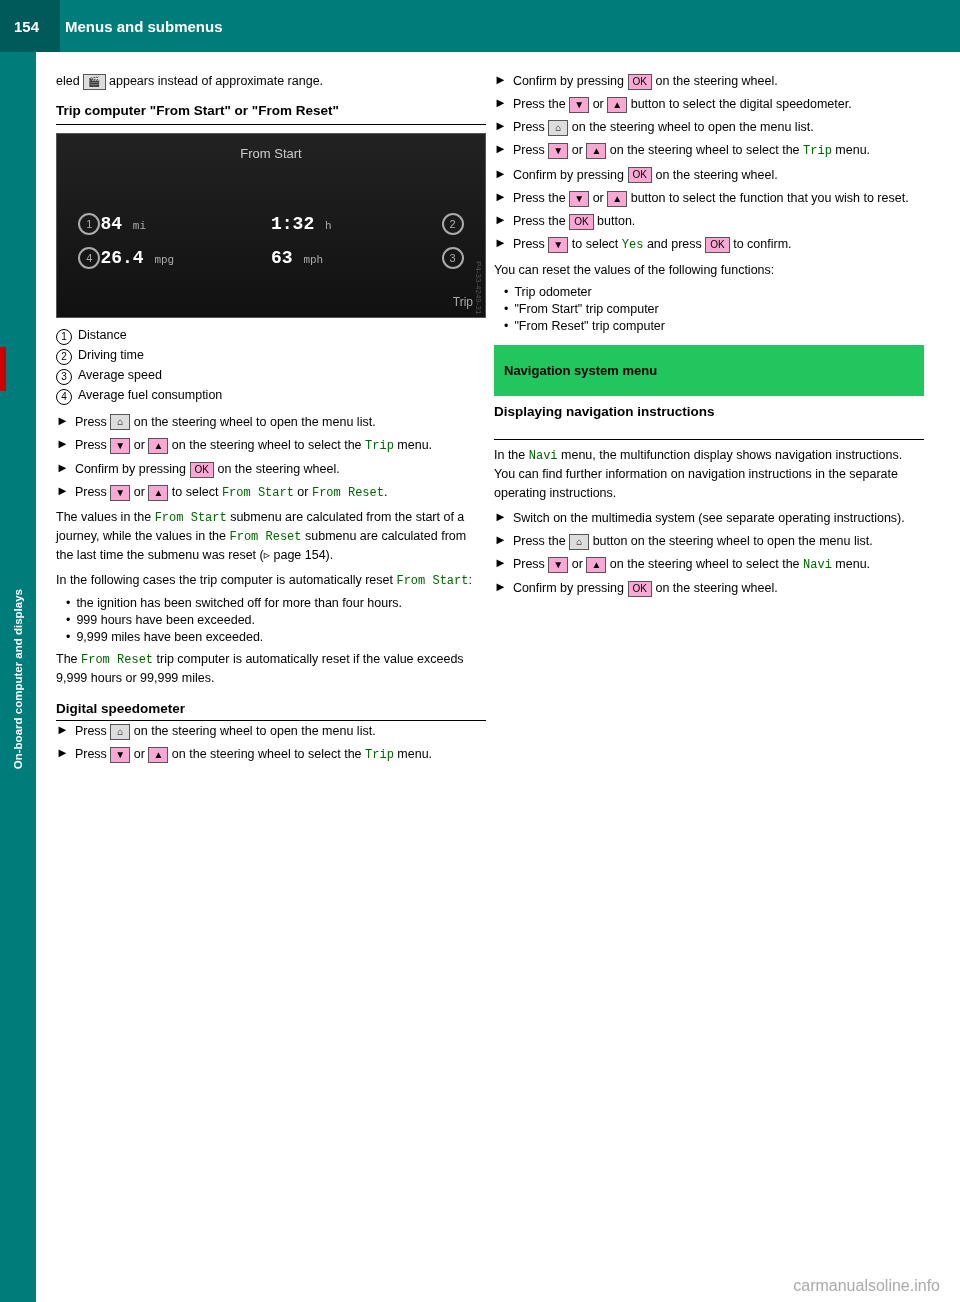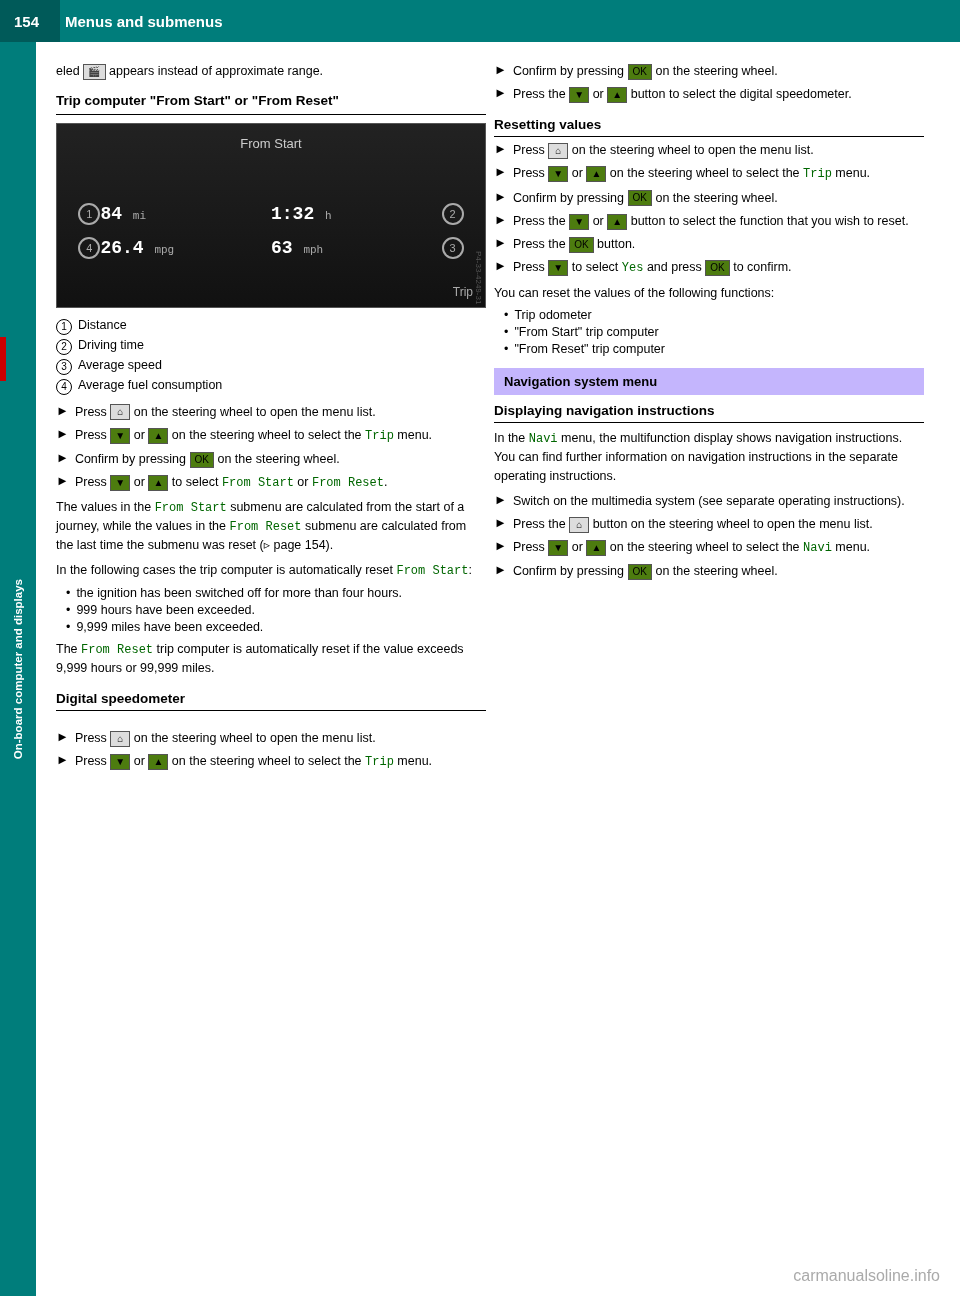--- a/index.html
+++ b/index.html
@@ -173,21 +173,21 @@
     }
     .dot {
       flex-shrink: 0;
       margin-right: 6px;
     }
 
     
     .btn-icon {
       display: inline-flex;
       border: 1px solid #555;
-      background: #4d7c0f;
+      background: #f9a8d4;
       align-items: center;
       justify-content: center;
       padding: 1px 4px;
       font-size: 10px;
       line-height: 1;
       vertical-align: middle;
       min-width: 20px;
       height: 16px;
     }
     .btn-icon-home {
@@ -211,33 +211,33 @@
     }
 
     p {
       font-size: 12.5px;
       line-height: 1.5;
       margin-bottom: 6px;
     }
 
     
     .nav-menu-box {
-      background: #c4b5fd;
+      background: #22c55e;
       border: none;
-      padding: 6px 10px;
+      padding: 18px 10px;
       font-size: 13px;
       font-weight: bold;
       margin-bottom: 8px;
       margin-top: 12px;
     }
   </style>
 </head>
 <body>
 
-<div style="display:flex; align-items:stretch; background:#007d7b; height:42px;">
+<div style="display:flex; align-items:stretch; background:#007d7b; height:52px;">
   <div style="background:#005a59; color:#fff; font-weight:bold; font-size:15px; padding:0 14px; display:flex; align-items:center; min-width:60px;">154</div>
   <div style="color:#fff; font-weight:bold; font-size:15px; padding:0 5px; display:flex; align-items:center;">Menus and submenus</div>
 </div>
 
 <div class="page-container">
 
   <div class="left-margin">
     <div style="position:absolute; top:0; left:0; width:100%; height:100%; background:#007d7b;"></div>
 
     <div style="position:absolute; left:0; top:295px; width:6px; height:44px; background:#cc0000; z-index:2;"></div>
@@ -338,21 +338,21 @@
         <span>999 hours have been exceeded.</span>
       </div>
       <div class="dot-item">
         <span class="dot">•</span>
         <span>9,999 miles have been exceeded.</span>
       </div>
 
       <p style="margin-top:6px;">The <span class="code-text">From Reset</span> trip computer is automatically reset if the value exceeds 9,999 hours or 99,999 miles.</p>
 
       <div>
-        <div style="font-size:13.5px; font-weight:bold; margin-bottom:18px; margin-top:14px; border-bottom:1px solid #000; padding-bottom:4px;">Digital speedometer</div>
+        <div style="font-size:13.5px; font-weight:bold; margin-bottom:1px; margin-top:14px; border-bottom:1px solid #000; padding-bottom:4px;">Digital speedometer</div>
 
         <div class="arrow-item">
           <span class="arrow">►</span>
           <span class="arrow-content">Press <span class="btn-icon-home">⌂</span> on the steering wheel to open the menu list.</span>
         </div>
         <div class="arrow-item">
           <span class="arrow">►</span>
           <span class="arrow-content">Press <span class="btn-icon">▼</span> or <span class="btn-icon">▲</span> on the steering wheel to select the <span class="code-text">Trip</span> menu.</span>
         </div>
       </div>
@@ -364,21 +364,20 @@
       <div class="arrow-item">
         <span class="arrow">►</span>
         <span class="arrow-content">Confirm by pressing <span class="btn-icon">OK</span> on the steering wheel.</span>
       </div>
       <div class="arrow-item">
         <span class="arrow">►</span>
         <span class="arrow-content">Press the <span class="btn-icon">▼</span> or <span class="btn-icon">▲</span> button to select the digital speedometer.</span>
       </div>
 
       <div>
-        <div style="font-size:13.5px; font-weight:bold; margin-top:14px; margin-bottom:4px; border-bottom:1px solid #000; padding-bottom:4px;">Resetting values</div>
 
         <div class="arrow-item">
           <span class="arrow">►</span>
           <span class="arrow-content">Press <span class="btn-icon-home">⌂</span> on the steering wheel to open the menu list.</span>
         </div>
         <div class="arrow-item">
           <span class="arrow">►</span>
           <span class="arrow-content">Press <span class="btn-icon">▼</span> or <span class="btn-icon">▲</span> on the steering wheel to select the <span class="code-text">Trip</span> menu.</span>
         </div>
         <div class="arrow-item">
@@ -409,21 +408,21 @@
         <span>"From Start" trip computer</span>
       </div>
       <div class="dot-item">
         <span class="dot">•</span>
         <span>"From Reset" trip computer</span>
       </div>
 
       <div class="nav-menu-box">Navigation system menu</div>
 
       <div>
-        <div style="font-size:13.5px; font-weight:bold; margin-bottom:6px; border-bottom:1px solid #000; padding-bottom:4px;">Displaying navigation instructions</div>
+        <div style="font-size:13.5px; font-weight:bold; margin-bottom:6px; border-bottom:1px solid #000; padding-bottom:20px;">Displaying navigation instructions</div>
 
         <p>In the <span class="code-text">Navi</span> menu, the multifunction display shows navigation instructions. You can find further information on navigation instructions in the separate operating instructions.</p>
 
         <div class="arrow-item">
           <span class="arrow">►</span>
           <span class="arrow-content">Switch on the multimedia system (see separate operating instructions).</span>
         </div>
         <div class="arrow-item">
           <span class="arrow">►</span>
           <span class="arrow-content">Press the <span class="btn-icon-home">⌂</span> button on the steering wheel to open the menu list.</span>

